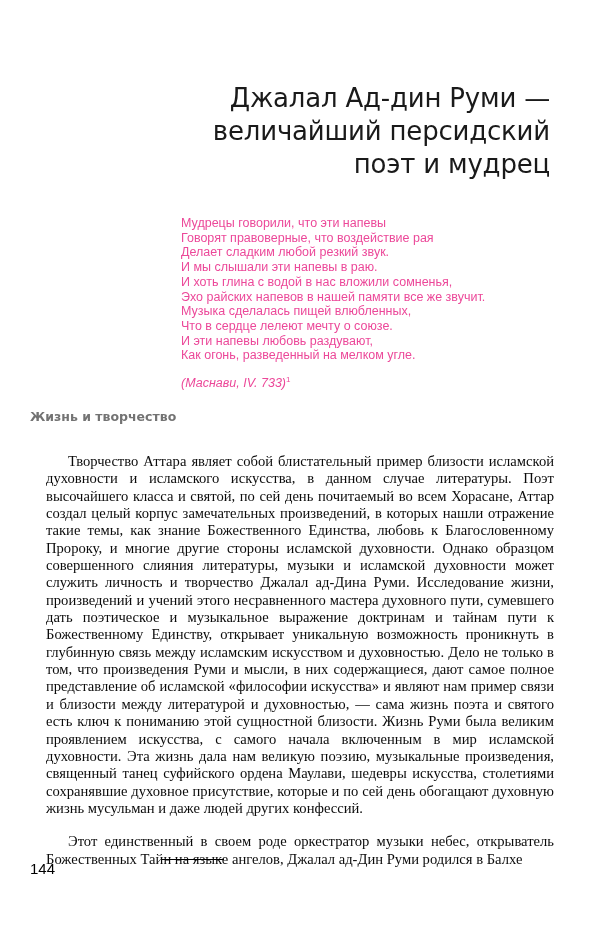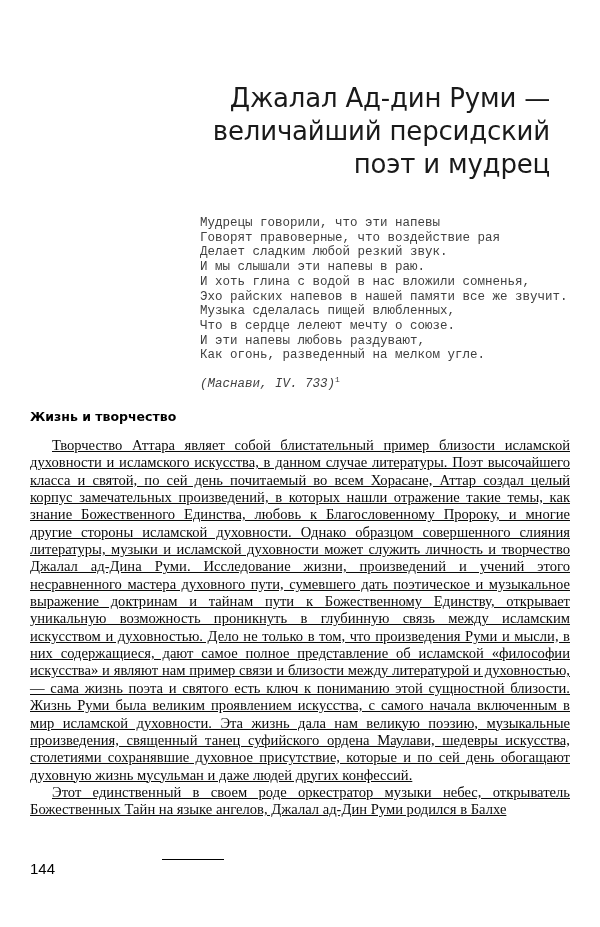--- a/index.html
+++ b/index.html
@@ -31,65 +31,64 @@
     text-align: right;
     font-family: "DejaVu Sans", sans-serif;
     font-size: 26px;
     line-height: 33px;
     font-weight: 400;
     color: #1a1a1a;
     letter-spacing: -0.2px;
   }
   .poem {
     position: absolute;
-    left: 200px;
+    left: 181px;
     top: 216px;
     width: 340px;
-    font-family: Liberation Mono, monospace;
+    font-family: Liberation Sans, sans-serif;
     font-size: 12.5px;
     line-height: 14.7px;
-    color: #404040;
+    color: #ec4899;
   }
   .poem div {
     white-space: nowrap;
   }
   .poem .source {
     font-style: italic;
     margin-top: 10px;
   }
   .poem .source sup {
     font-style: normal;
     font-size: 8px;
     vertical-align: super;
   }
   .section-heading {
     position: absolute;
     left: 30px;
     top: 409px;
     font-family: "DejaVu Sans", sans-serif;
     font-size: 12.5px;
     font-weight: bold;
-    color: #000000;
+    color: #737373;
   }
   .body-text {
     position: absolute;
     left: 30px;
     top: 437px;
     width: 540px;
     font-size: 14.6px;
     line-height: 17.35px;
     text-align: justify;
     text-justify: inter-word;
     color: #0b0b0b;
     hyphens: manual;
   }
   .body-text p {
-    margin: 0;
+    margin: 16px;
     text-indent: 22px;
-    text-decoration: underline;
   }
   .footer-rule {
     position: absolute;
     left: 162px;
     top: 859px;
     width: 62px;
     height: 1px;
     background: #000000;
   }
   .page-number {

